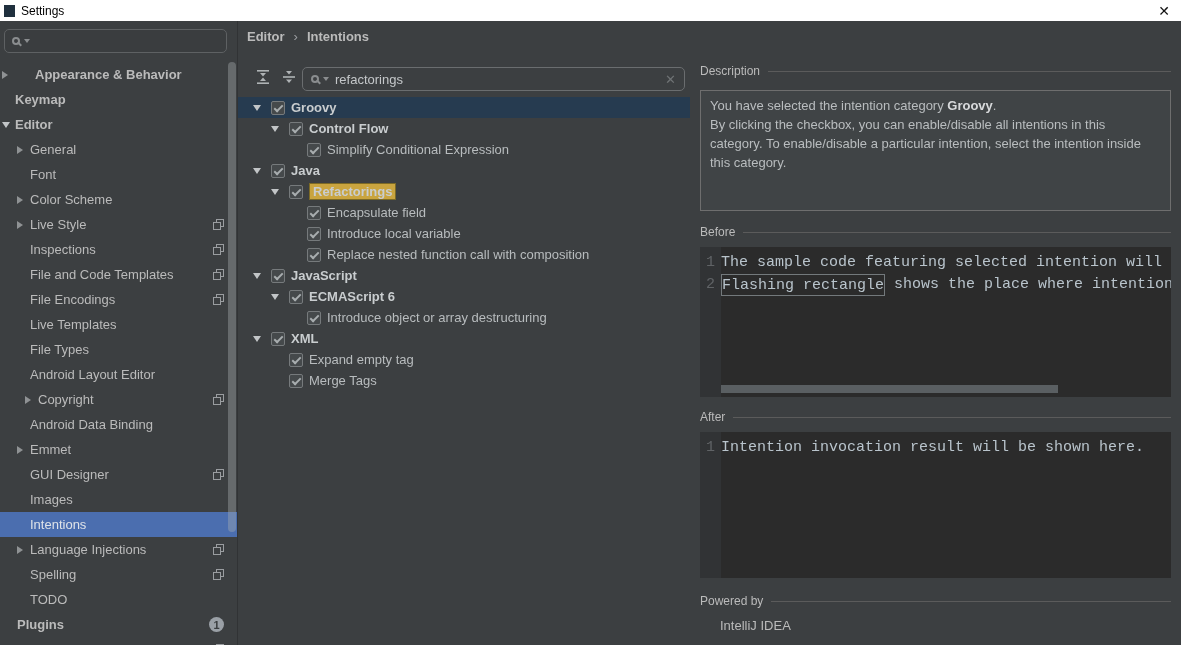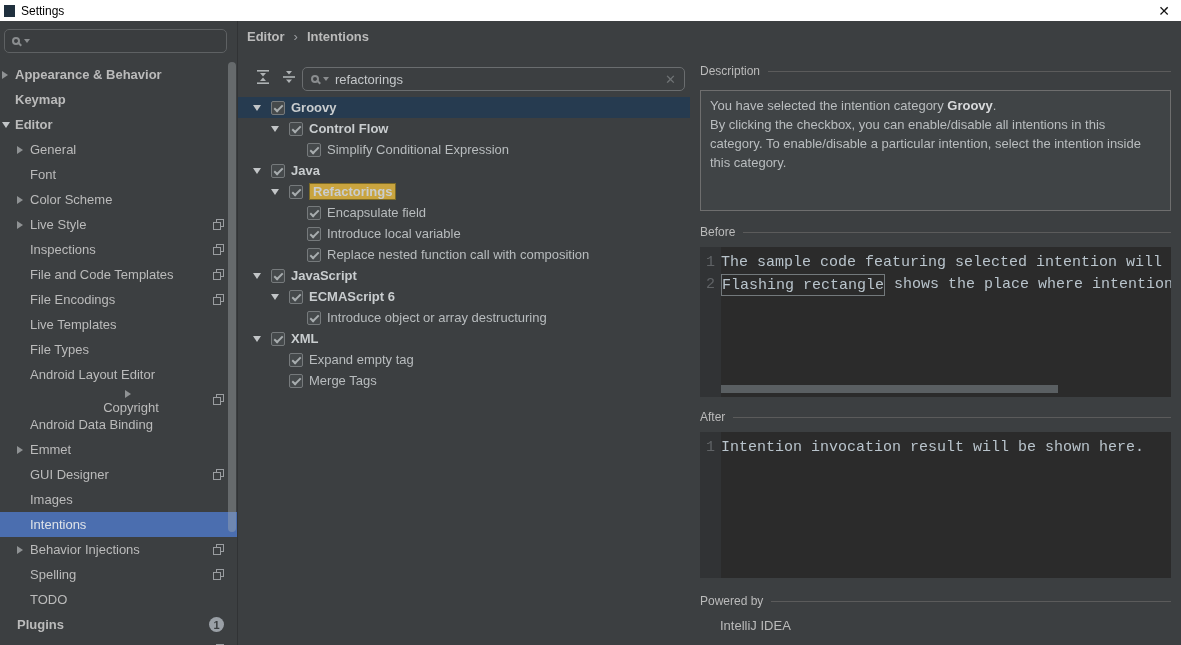--- a/index.html
+++ b/index.html
@@ -101,31 +101,31 @@
   </div>
 
   <div class="app">
 
     <div class="sidebar">
       <div class="sb-search">
         <span class="mag"></span>
         <span class="mag-arrow"></span>
       </div>
       <div class="sb-list" id="sb-list">
+          <div class="sb-item bold" style="padding-left: 2px; gap: 20px;">
+            <span class="sb-arrow">
+              <span class="tri-r"></span>
+            </span>
+            <span>Appearance &amp; Behavior</span>
+          </div>
           <div class="sb-item bold" style="padding-left: 2px;">
-            <span class="sb-arrow">
-              <span class="tri-r"></span>
-            </span>
-            <span>Appearance &amp; Behavior</span>
+            <span class="sb-arrow"></span>
+            <span>Keymap</span>
           </div>
           <div class="sb-item bold" style="padding-left: 2px;">
-            <span class="sb-arrow"></span>
-            <span>Keymap</span>
-          </div>
-          <div class="sb-item bold" style="padding-left: 2px;">
             <span class="sb-arrow">
               <span class="tri-d"></span>
             </span>
             <span>Editor</span>
           </div>
           <div class="sb-item" style="padding-left: 17px;">
             <span class="sb-arrow">
               <span class="tri-r"></span>
             </span>
             <span>General</span>
@@ -187,21 +187,21 @@
             <span>Live Templates</span>
           </div>
           <div class="sb-item" style="padding-left: 17px;">
             <span class="sb-arrow"></span>
             <span>File Types</span>
           </div>
           <div class="sb-item" style="padding-left: 17px;">
             <span class="sb-arrow"></span>
             <span>Android Layout Editor</span>
           </div>
-          <div class="sb-item" style="padding-left: 25px; flex-direction: column;">
+          <div class="sb-item" style="padding-left: 25px;">
             <span class="sb-arrow">
               <span class="tri-r"></span>
             </span>
             <span>Copyright</span>
             <span class="sb-right">
               <span class="reset-icon">
                 <span class="sq1"></span>
                 <span class="sq2"></span>
               </span>
             </span>
@@ -231,21 +231,21 @@
             <span>Images</span>
           </div>
           <div class="sb-item selected" style="padding-left: 17px;">
             <span class="sb-arrow"></span>
             <span>Intentions</span>
           </div>
           <div class="sb-item" style="padding-left: 17px;">
             <span class="sb-arrow">
               <span class="tri-r"></span>
             </span>
-            <span>Behavior Injections</span>
+            <span>Language Injections</span>
             <span class="sb-right">
               <span class="reset-icon">
                 <span class="sq1"></span>
                 <span class="sq2"></span>
               </span>
             </span>
           </div>
           <div class="sb-item" style="padding-left: 17px;">
             <span class="sb-arrow"></span>
             <span>Spelling</span>

